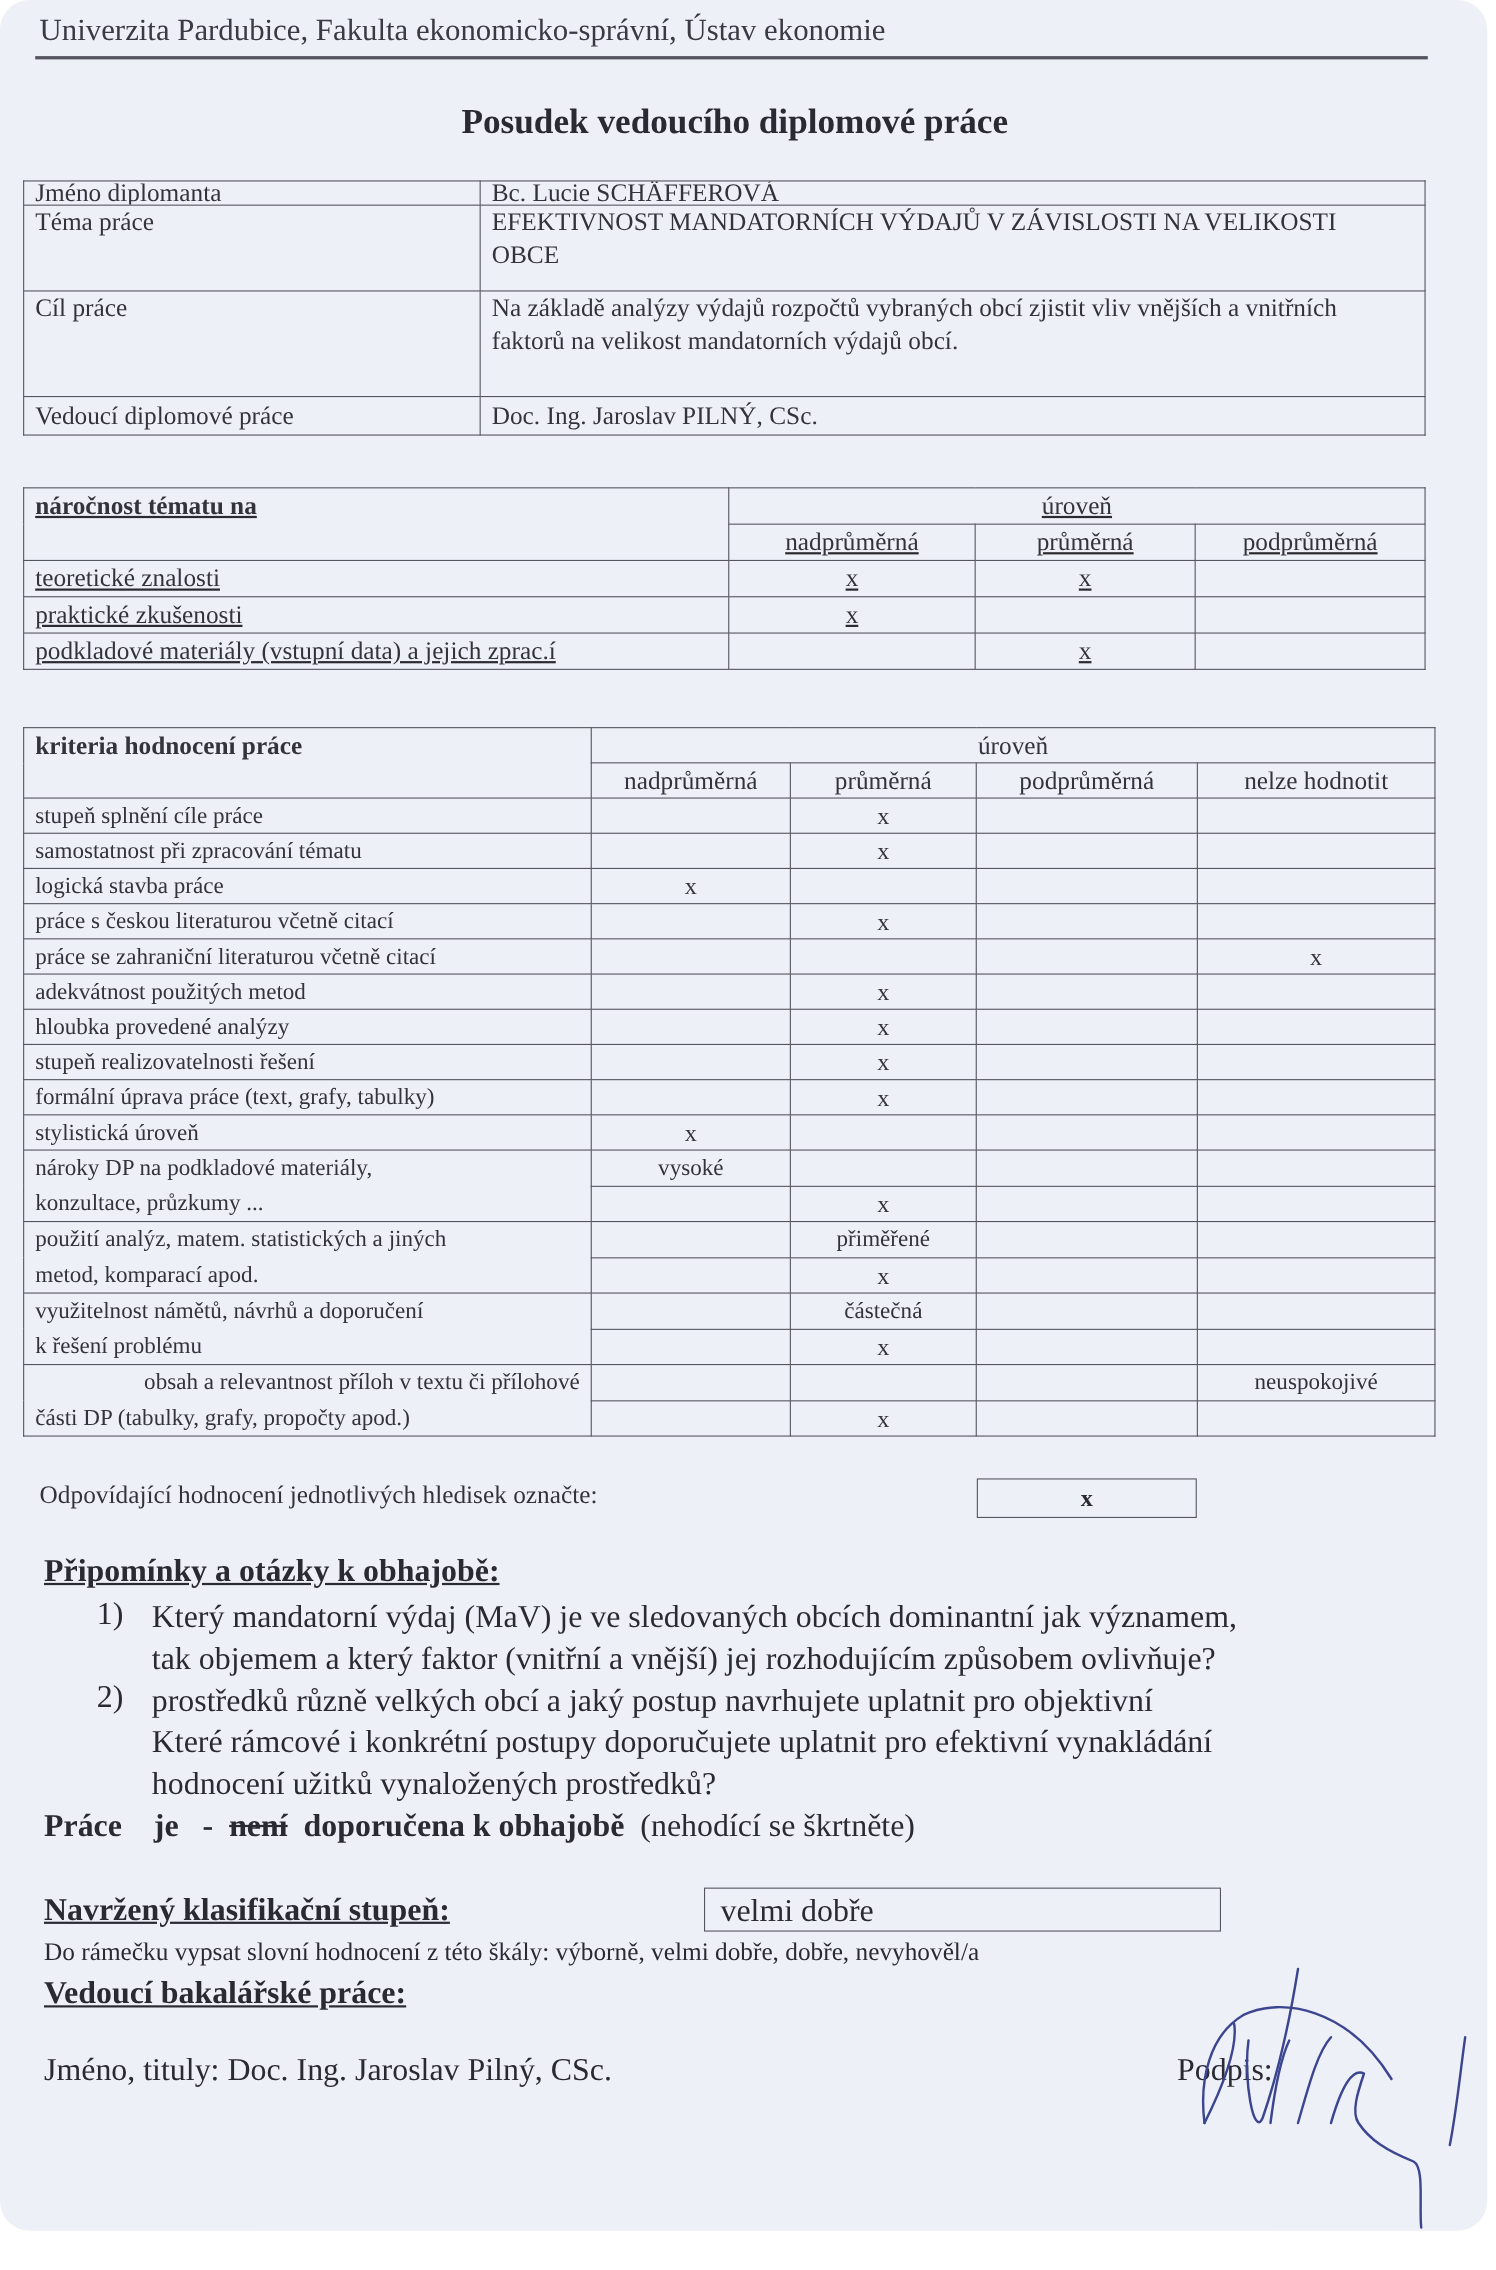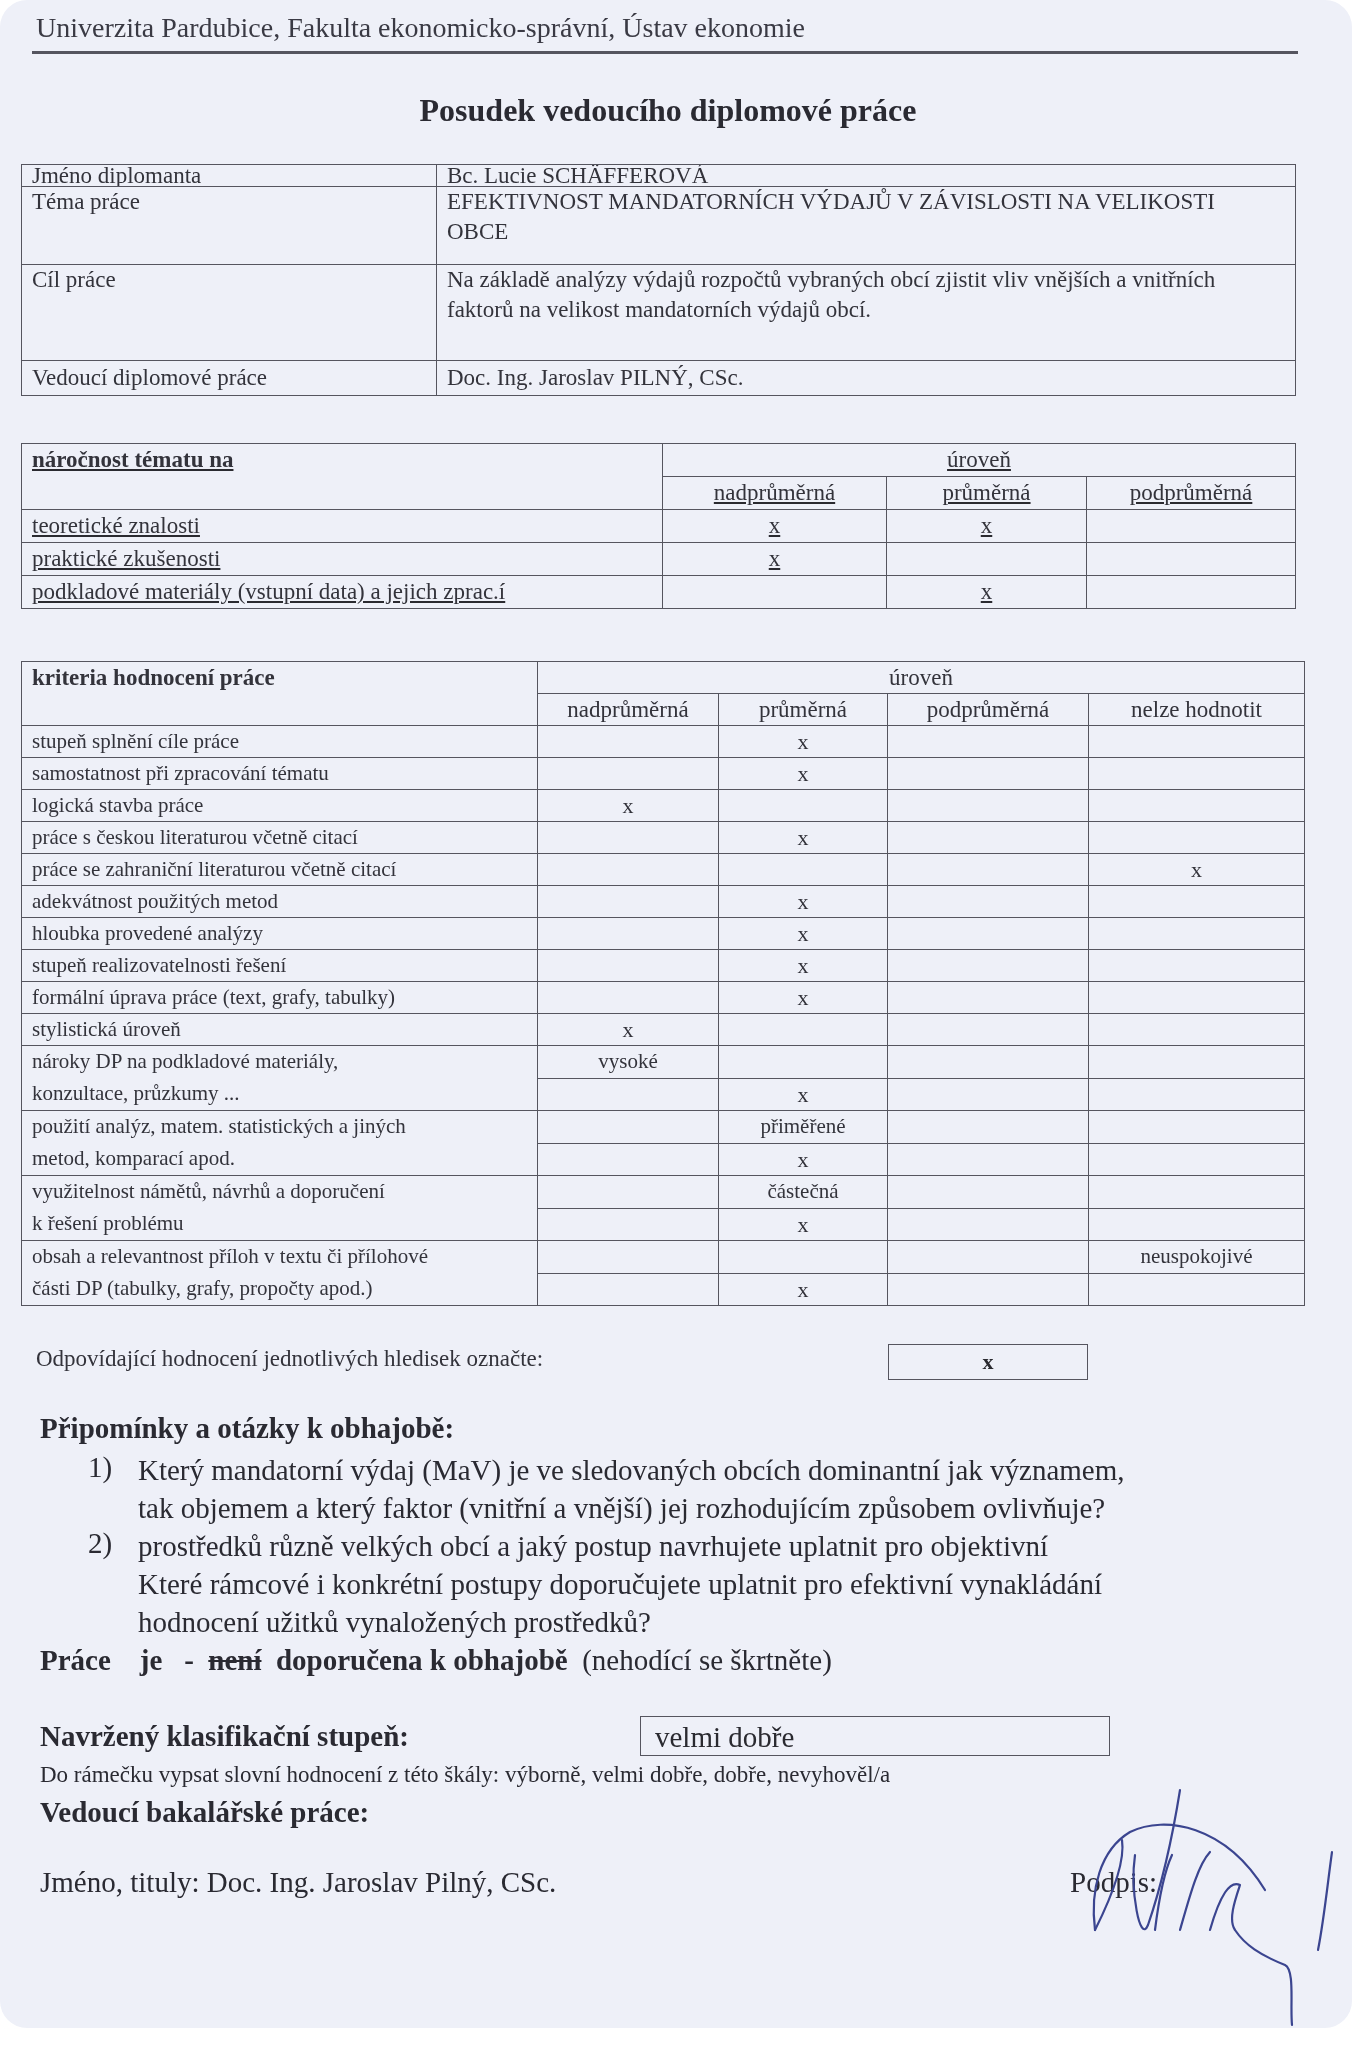--- a/index.html
+++ b/index.html
@@ -23,21 +23,21 @@
   #demand td { height: 32px; font-size: 23px; line-height: 32px; }
 
   #criteria { left: 21px; top: 661px; width: 1284px; }
   #criteria td { height: 31px; font-size: 21px; line-height: 31px; }
   #criteria td.hdr { font-size: 23px; }
   #criteria td.mark { font-size: 22px; vertical-align: bottom; }
 
   .mark-label { left: 36px; top: 1346px; font-size: 23px; color: #33333b; }
   .mark-box { left: 888px; top: 1344px; width: 198px; height: 34px; border: 1.5px solid #55555f; text-align: center; font-size: 22px; font-weight: bold; line-height: 34px; }
 
-  .section-h { font-size: 29px; font-weight: bold; color: #2a2a32; white-space: nowrap; }
+  .section-h { font-size: 29px; font-weight: bold; color: #2a2a32; white-space: nowrap; text-decoration: underline; }
   .q-num { font-size: 29px; color: #2a2a32; }
   .q-text { font-size: 29px; line-height: 38px; color: #2a2a32; width: 1200px; }
 
   .grade-box { left: 640px; top: 1716px; width: 470px; height: 40px; border: 1.5px solid #55555f; font-size: 29px; line-height: 40px; padding-left: 14px; box-sizing: border-box; }
   .scale { left: 40px; top: 1762px; font-size: 23px; color: #2a2a32; white-space: nowrap; }
   .strike { text-decoration: line-through; }
 </style>
 </head>
 <body>
 
@@ -244,21 +244,21 @@
           <td class="c"></td>
         </tr>
         <tr>
           <td class="c mark"></td>
           <td class="c mark">x</td>
           <td class="c mark"></td>
           <td class="c mark"></td>
         </tr>
         <tr>
           <td rowspan="2" style="vertical-align: top;">
-            <div style="height: 32px;">obsah a relevantnost příloh v textu či přílohové</div>
+            <div style="height: 32px; text-align: right;">obsah a relevantnost příloh v textu či přílohové</div>
             <div style="height: 32px;">části DP (tabulky, grafy, propočty apod.)</div>
           </td>
           <td class="c"></td>
           <td class="c"></td>
           <td class="c"></td>
           <td class="c">neuspokojivé</td>
         </tr>
         <tr>
           <td class="c mark"></td>
           <td class="c mark">x</td>

